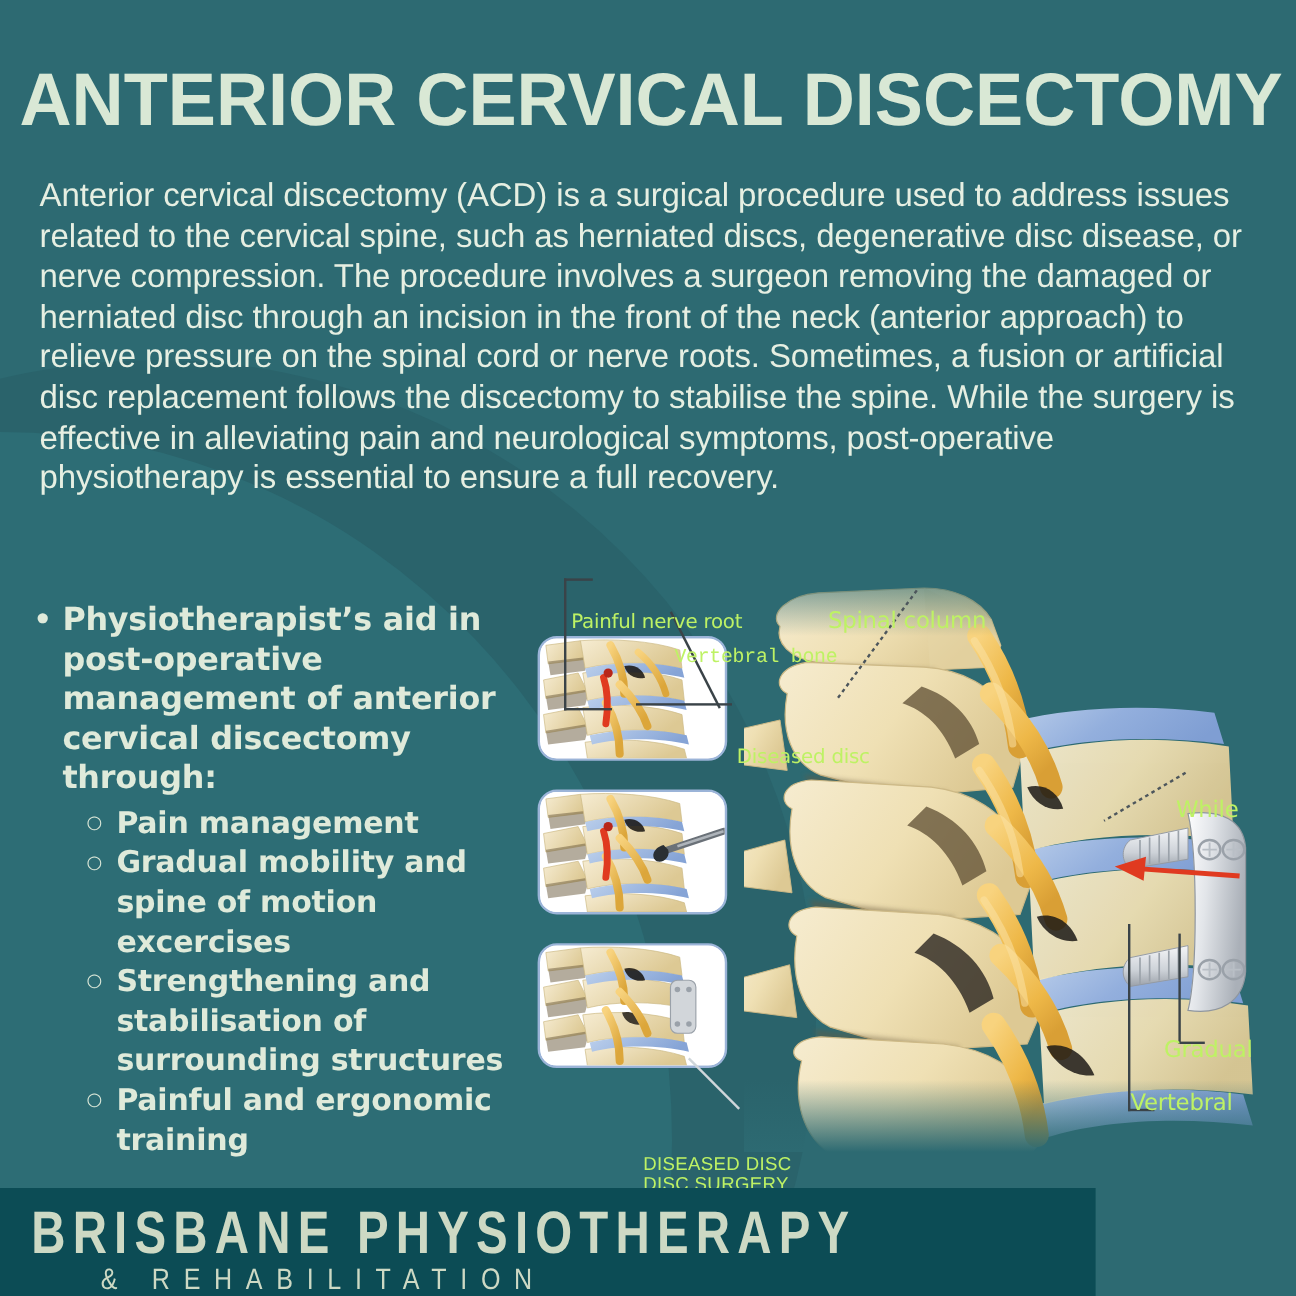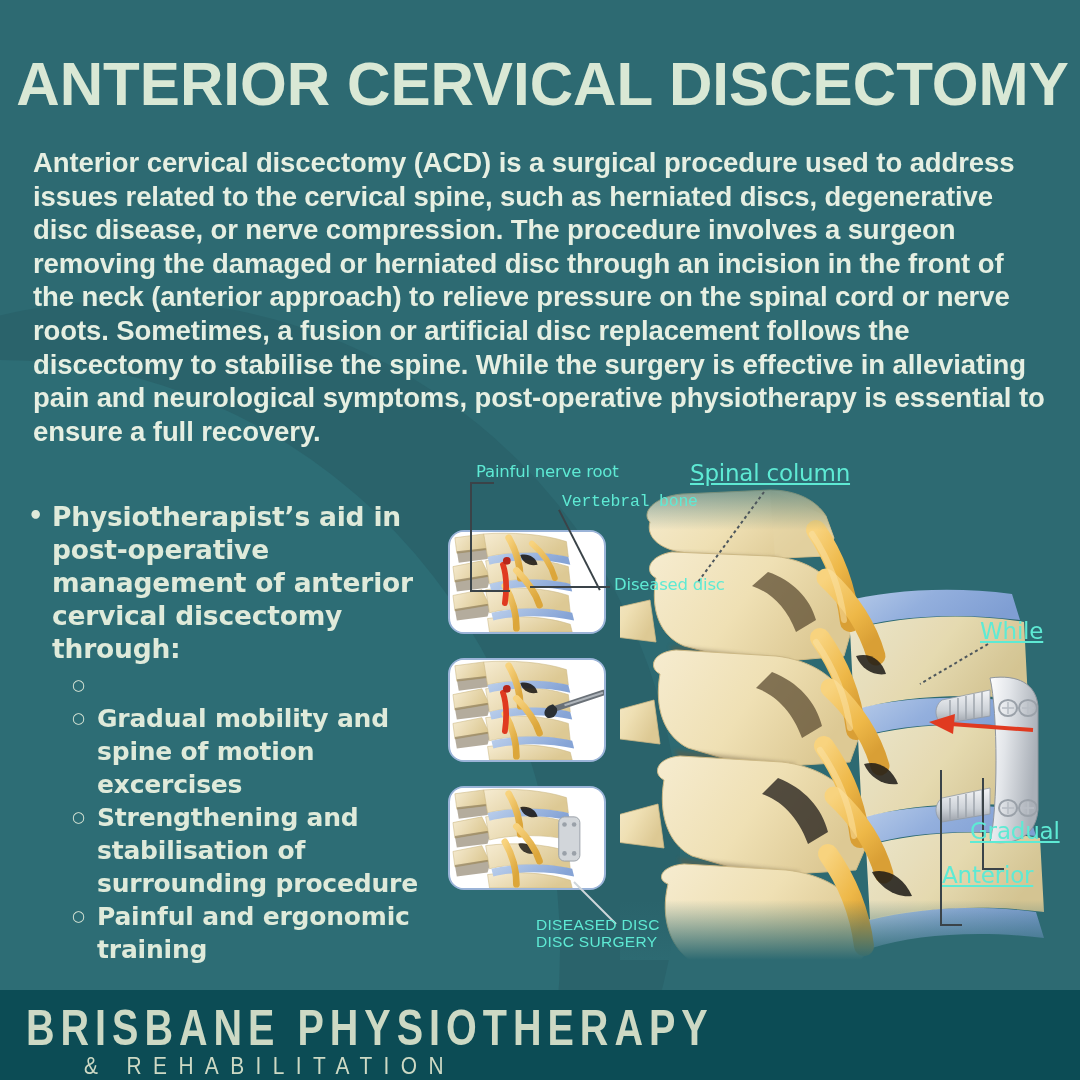--- a/index.html
+++ b/index.html
@@ -48,21 +48,21 @@
     color:#d9e8d5;
     transform:scaleX(0.97);
     white-space:nowrap;
   }
 
   
   .intro {
     position:absolute;
     left:33px; top:146px; width:1015px;
     font-family:"Liberation Sans Narrow","Liberation Sans", sans-serif;
-    font-weight:bold;
+    font-weight:normal;
     font-size:27.5px;
     line-height:33.6px;
     color:#e6efe2;
     text-align:left;
     letter-spacing:-0.1px;
   }
 
   
   .bullets {
     position:absolute;
@@ -101,31 +101,32 @@
   .blvl2 .txt { max-width:340px; }
 
   
   .illus { position:absolute; left:440px; top:440px; width:640px; height:520px; }
 
   
   .lab {
     position:absolute;
     font-family:"DejaVu Sans","Liberation Sans", sans-serif;
     font-size:16.5px;
-    color:#5eead4;
+    color:#bef264;
     white-space:nowrap;
     letter-spacing:-0.2px;
+    margin-top:46px;
   }
   .lab.small {
     font-size:15.5px;
     line-height:17px;
     font-family:"Liberation Sans", sans-serif;
     letter-spacing:0.3px;
   }
-  .lab.big { font-size:23px;text-decoration:underline; }
+  .lab.big { font-size:19px; }
 
   .leader { position:absolute; background:#3a4348; }
 
   
   .panel {
     position:absolute;
     width:158px; height:104px;
     background:#ffffff;
     border:2.5px solid #9bb4d8;
     border-radius:16px;
@@ -133,21 +134,21 @@
   }
   .panel svg { display:block; width:100%; height:100%; }
 
   
   .mainspine { position:absolute; left:180px; top:20px; width:460px; height:500px; }
   .mainspine svg { display:block; width:100%; height:100%; }
 
   
   .footer {
     position:absolute;
-    left:0; bottom:0; width:1080px; height:90px;
+    left:0; bottom:0; width:913px; height:90px;
     background:#0c4c55;
   }
   .logo1 {
     position:absolute;
     left:26px; top:10px;
     font-family:"Liberation Sans Narrow","Liberation Sans", sans-serif;
     font-weight:bold;
     font-size:43px;
     letter-spacing:6.5px;
     color:#cdd9c4;
@@ -181,28 +182,29 @@
   <div class="intro">Anterior cervical discectomy (ACD) is a surgical procedure used to address issues related to the cervical spine, such as herniated discs, degenerative disc disease, or nerve compression. The procedure involves a surgeon removing the damaged or herniated disc through an incision in the front of the neck (anterior approach) to relieve pressure on the spinal cord or nerve roots. Sometimes, a fusion or artificial disc replacement follows the discectomy to stabilise the spine. While the surgery is effective in alleviating pain and neurological symptoms, post-operative physiotherapy is essential to ensure a full recovery.</div>
 
   <div class="bullets">
     <div class="blvl1">
       <span class="marker">•</span>
       <span class="txt">Physiotherapist’s aid in post-operative management of anterior cervical discectomy through:</span>
     </div>
     <div class="sublist">
       <div class="blvl2">
         <span class="marker">○</span>
+        <span class="txt">Pain management</span>
       </div>
       <div class="blvl2">
         <span class="marker">○</span>
         <span class="txt">Gradual mobility and spine of motion excercises</span>
       </div>
       <div class="blvl2">
         <span class="marker">○</span>
-        <span class="txt">Strengthening and stabilisation of surrounding procedure</span>
+        <span class="txt">Strengthening and stabilisation of surrounding structures</span>
       </div>
       <div class="blvl2">
         <span class="marker">○</span>
         <span class="txt">Painful and ergonomic training</span>
       </div>
     </div>
   </div>
 
   <div class="illus">
 
@@ -544,21 +546,21 @@
     <svg style="position:absolute; left:130px; top:440px; width:60px; height:50px;" viewBox="0 0 60 50">
       <line x1="4" y1="2" x2="46" y2="44" stroke="#cfd6da" stroke-width="2"></line>
     </svg>
 
     <div class="lab" style="left:36px; top:22px;">Painful nerve root</div>
     <div class="lab" style="left:122px; top:52px;font-family:Liberation Mono, monospace;">Vertebral bone</div>
     <div class="lab" style="left:174px; top:135px;">Diseased disc</div>
     <div class="lab big" style="left:250px; top:20px;">Spinal column</div>
     <div class="lab big" style="left:540px; top:178px;">While</div>
     <div class="lab big" style="left:530px; top:378px;">Gradual</div>
-    <div class="lab big" style="left:502px; top:422px;">Anterior</div>
+    <div class="lab big" style="left:502px; top:422px;">Vertebral</div>
     <div class="lab small" style="left:96px; top:476px;">DISEASED DISC</div>
     <div class="lab small" style="left:96px; top:493px;">DISC SURGERY</div>
   </div>
 
   <div class="footer">
     <div class="logo1">BRISBANE PHYSIOTHERAPY</div>
     <div class="logo2">&amp; REHABILITATION</div>
   </div>
 
 </div>

